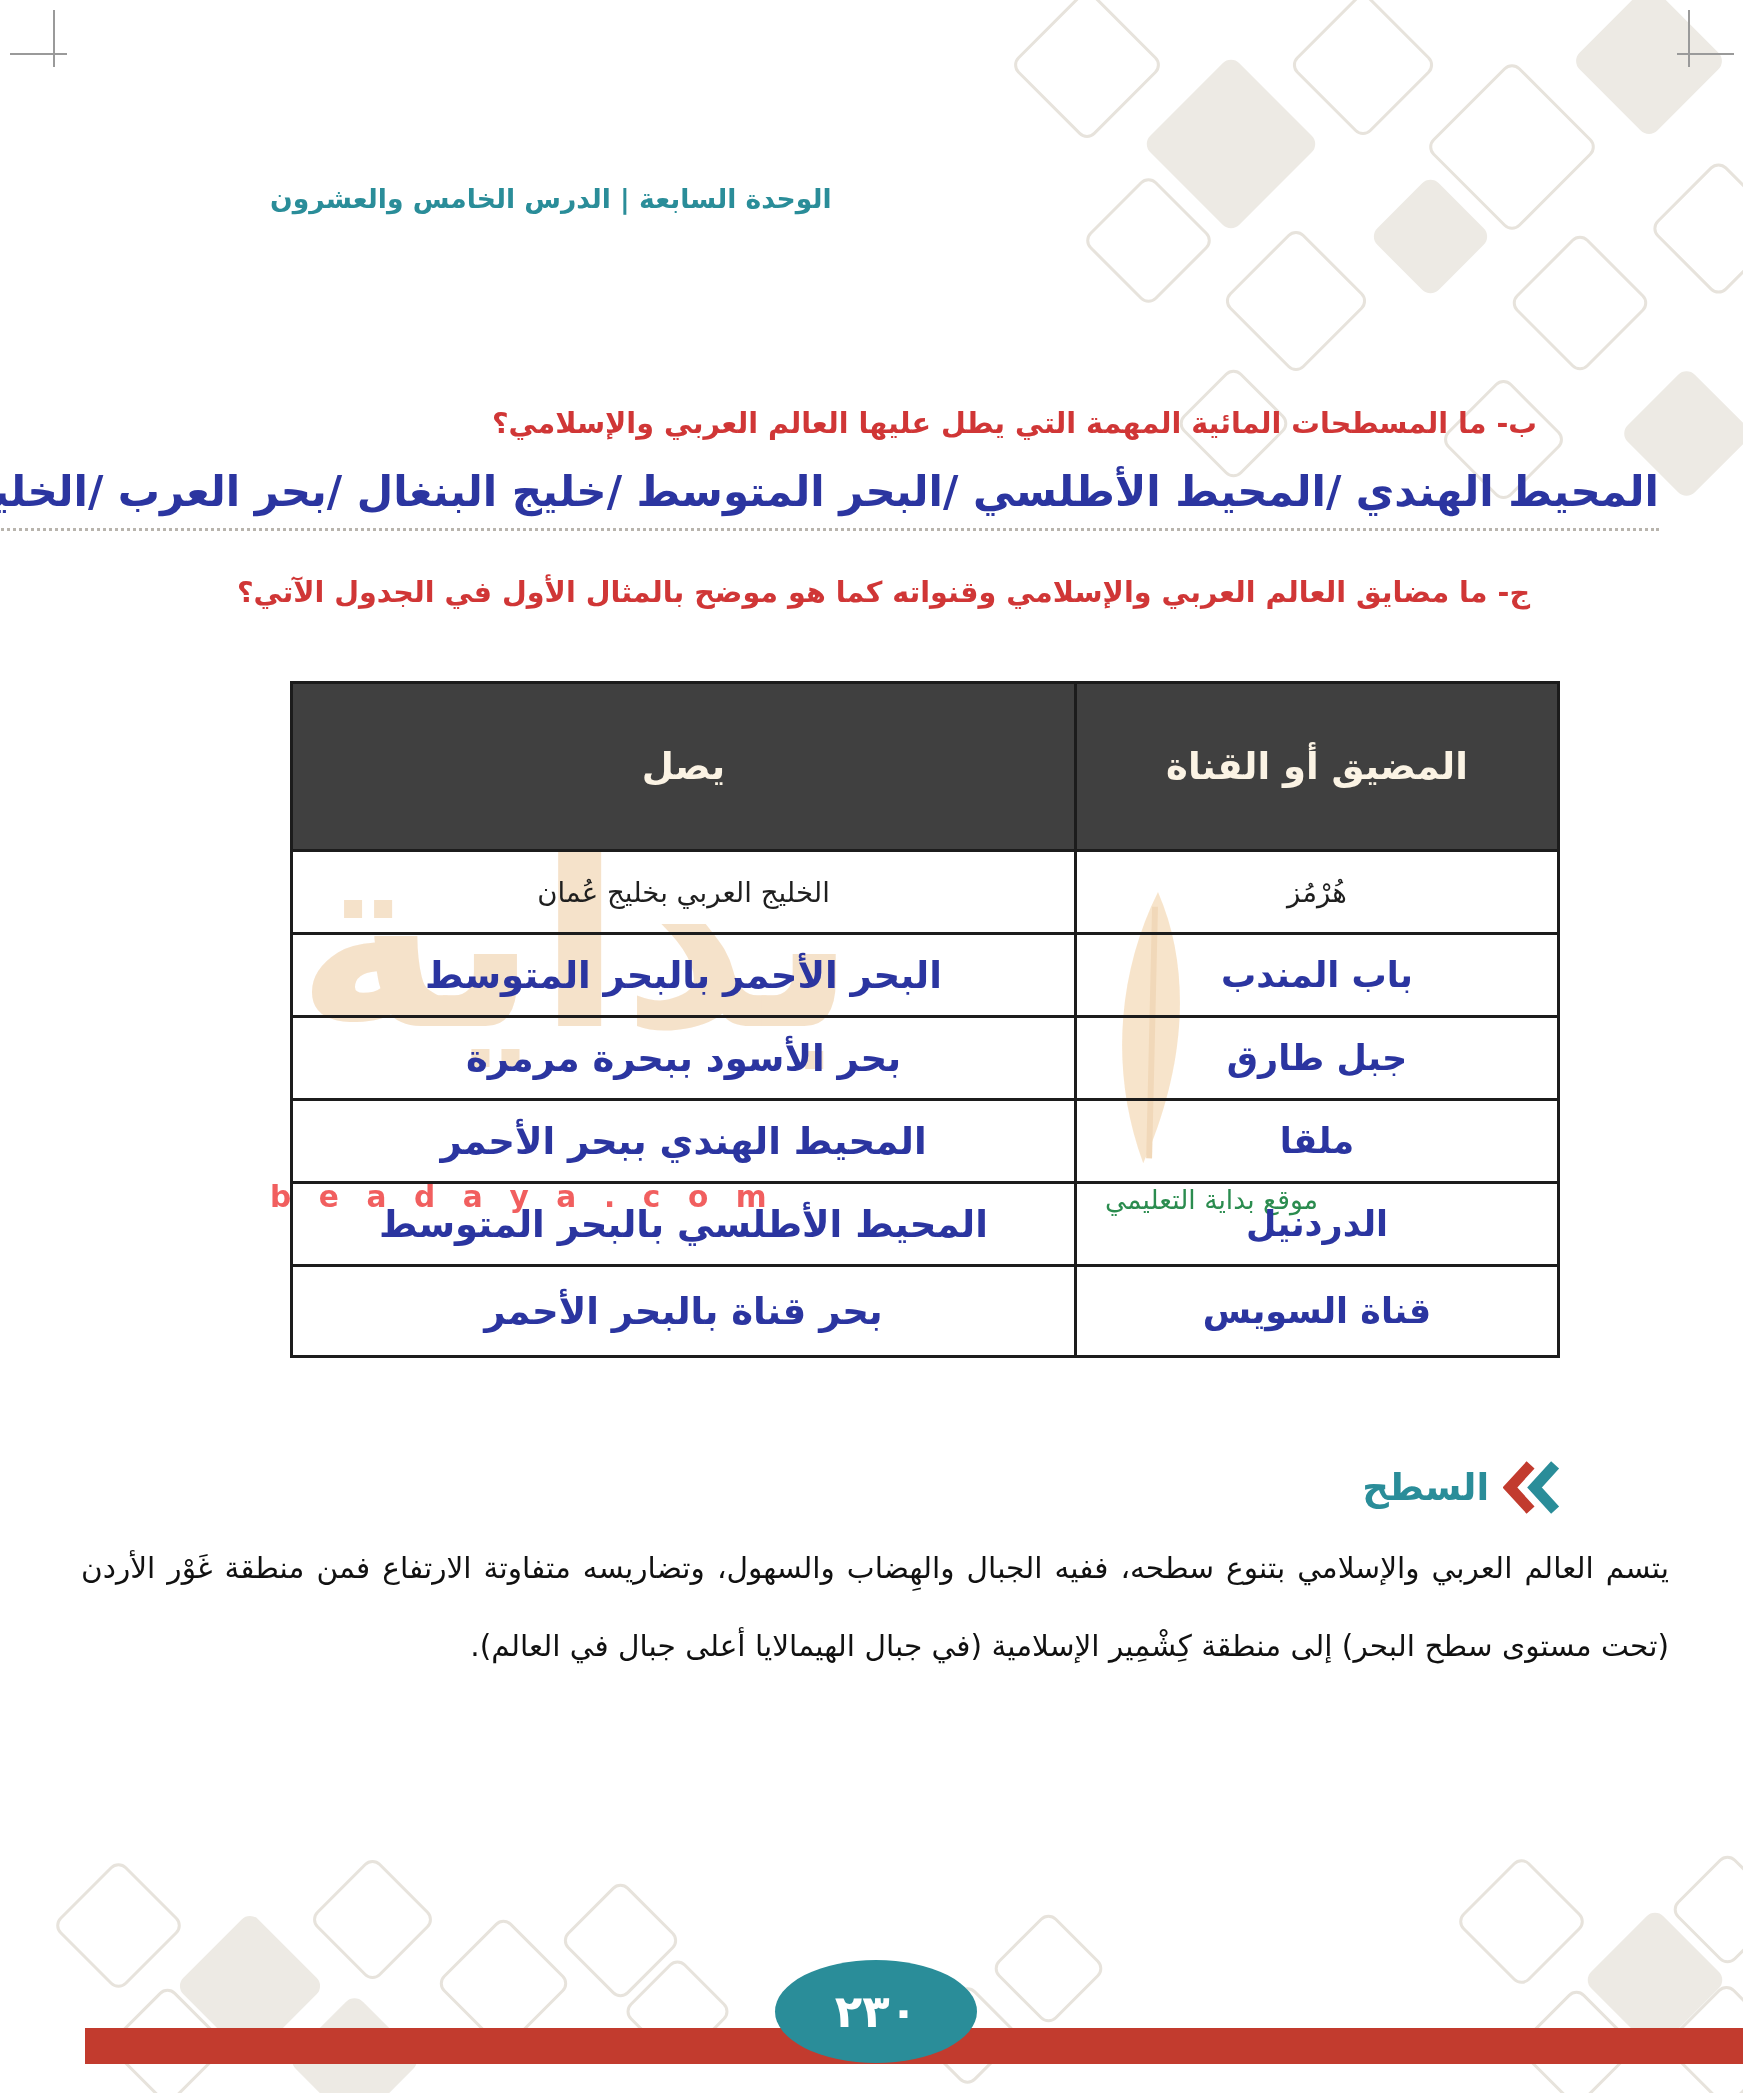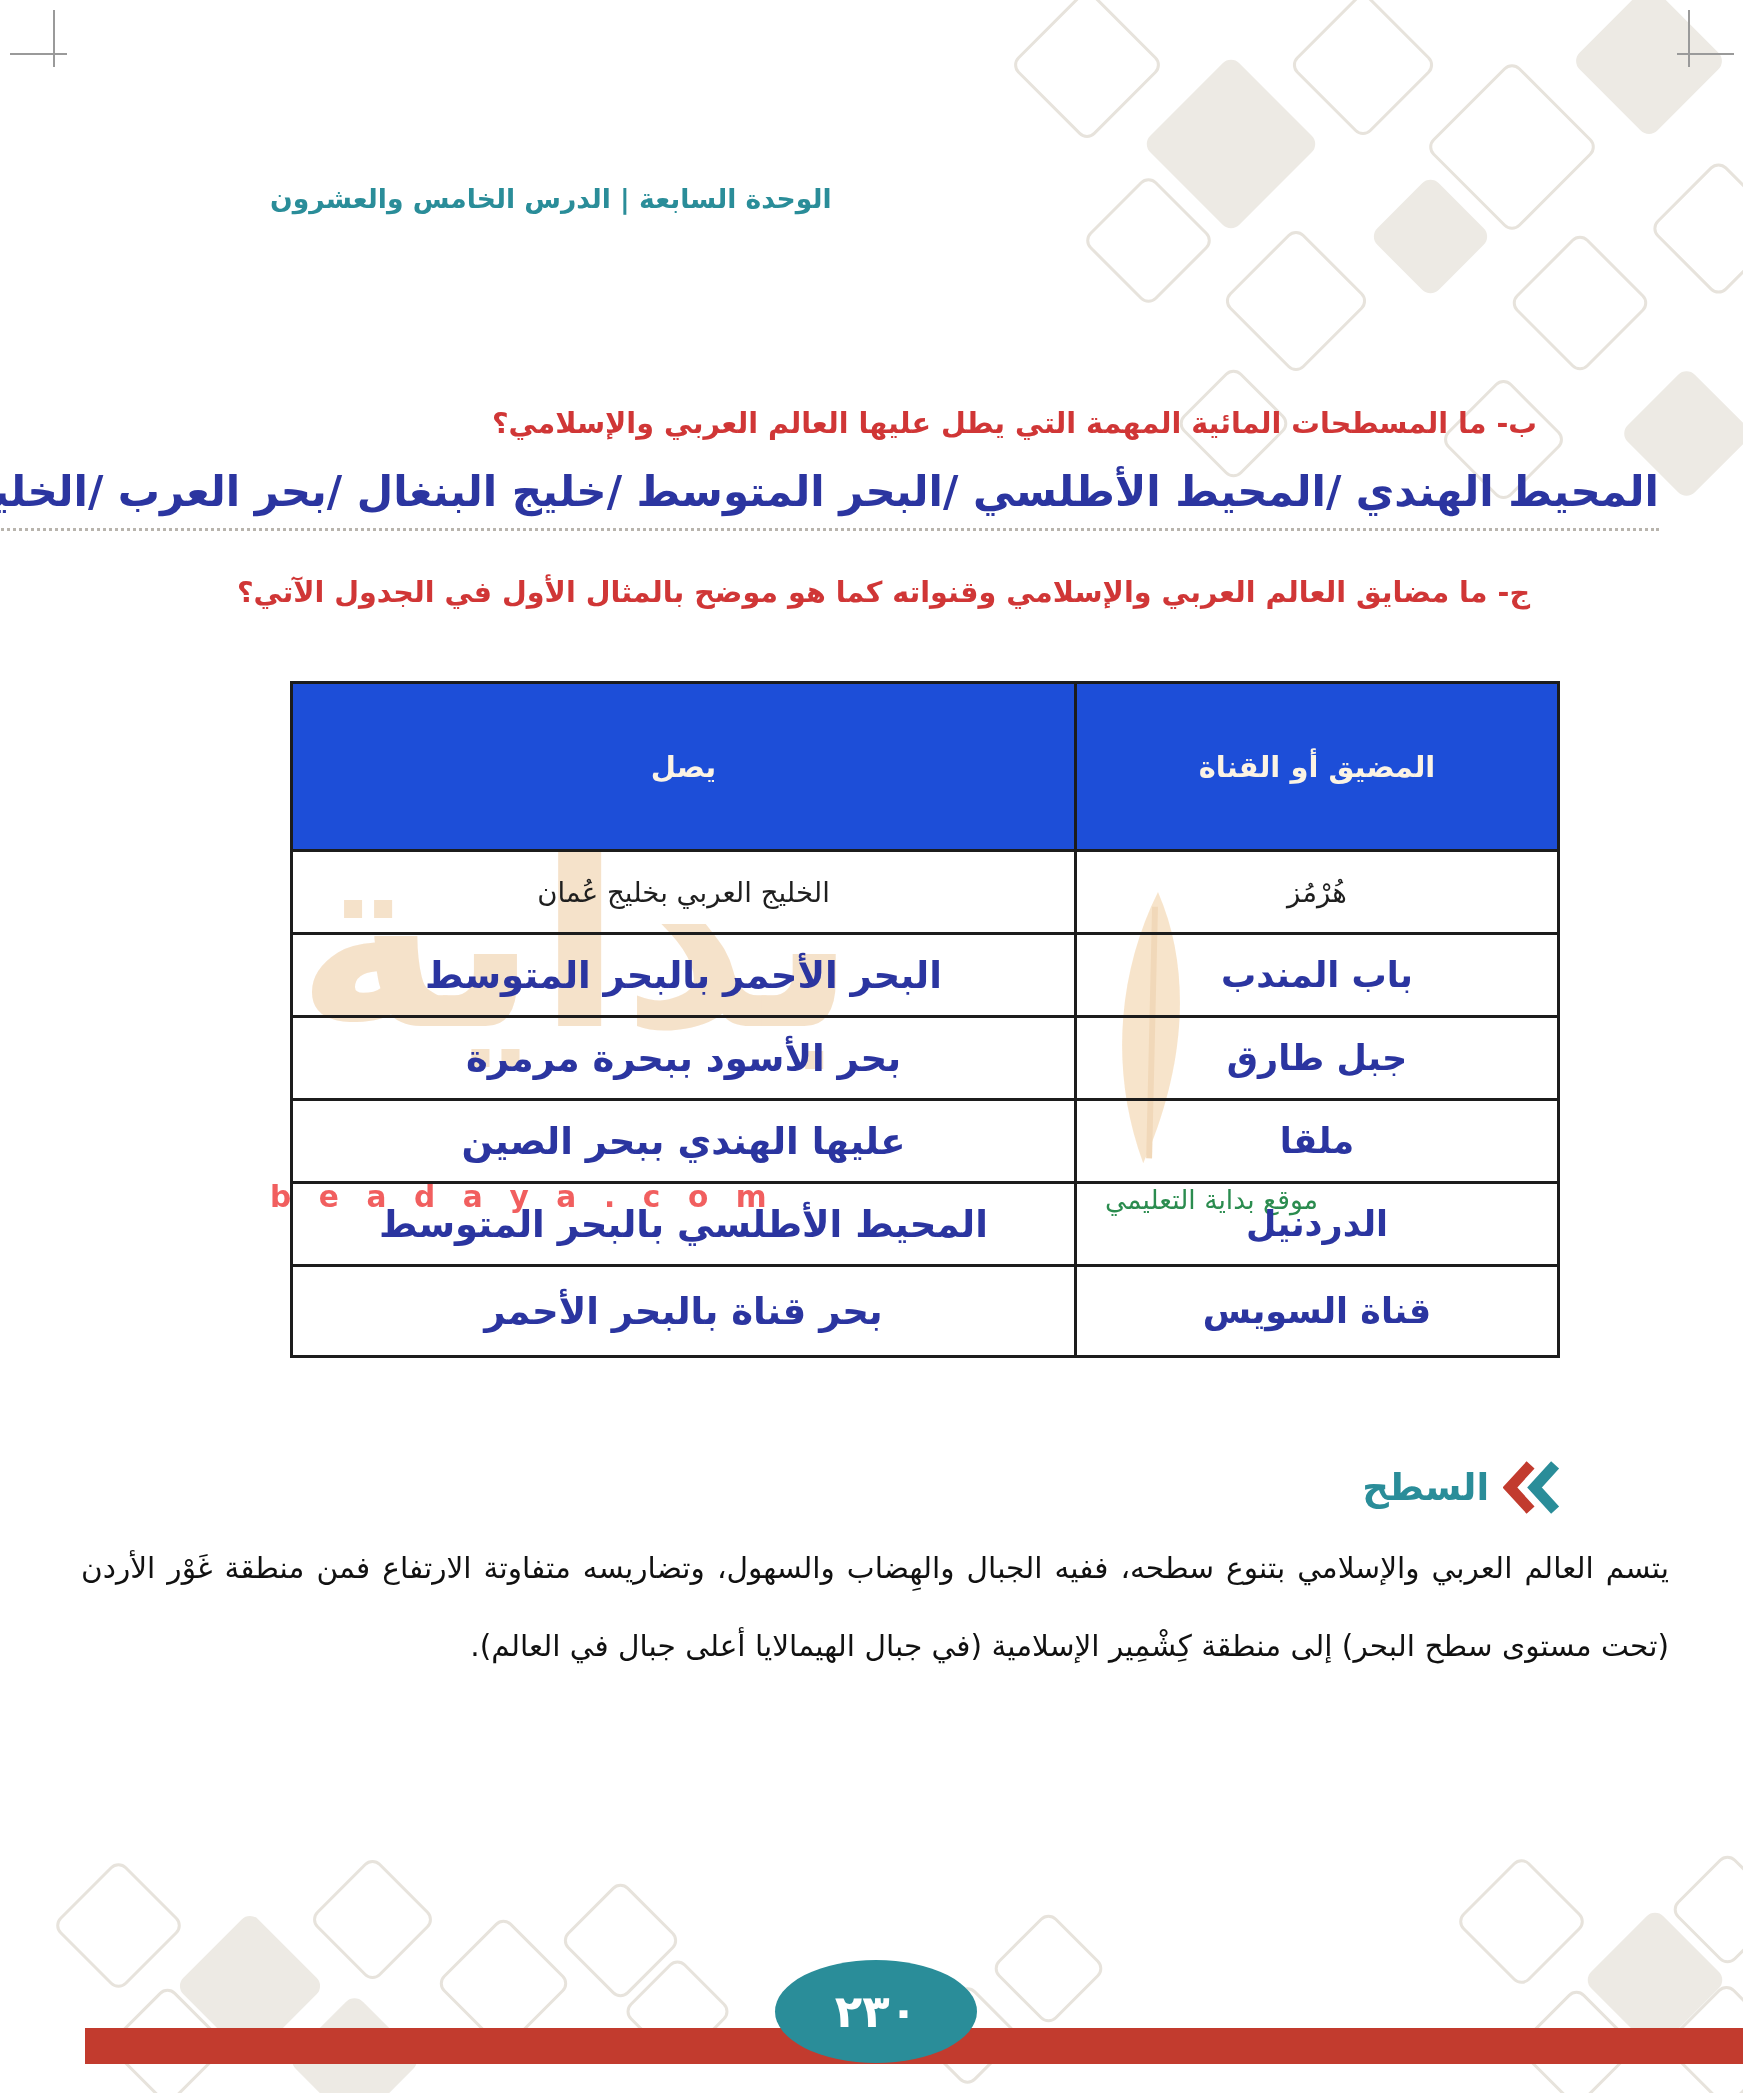--- a/index.html
+++ b/index.html
@@ -62,21 +62,21 @@
   .strait-table {
     position:absolute; top:681px; left:290px; width:1267px;
     border-collapse:collapse; table-layout:fixed; direction:rtl; z-index:2;
     background:transparent;
   }
   .strait-table th, .strait-table td {
     border:3px solid #1c1c1c; text-align:center; vertical-align:middle;
     overflow:hidden;
   }
   .strait-table th {
-    background:#1d4ed8; color:#fbf3e4; font-weight:bold; font-size:29px; height:168px;
+    background:#404040; color:#fbf3e4; font-weight:bold; font-size:37px; height:168px;
   }
   .strait-table tbody tr { height:83px; }
   .strait-table tbody tr:last-child { height:91px; }
   td.printed { color:#1f1f1f; font-size:27.6px; }
   td.hand { color:#2b35a0; font-weight:bold; }
   td.hand.cell-strait { font-size:35px; }
   td.hand.cell-connect { font-size:37px; }
 
   
   .section-head {
@@ -181,21 +181,21 @@
       <tr>
         <td class="cell-strait hand">باب المندب</td>
         <td class="cell-connect hand">البحر الأحمر بالبحر المتوسط</td>
       </tr>
       <tr>
         <td class="cell-strait hand">جبل طارق</td>
         <td class="cell-connect hand">بحر الأسود ببحرة مرمرة</td>
       </tr>
       <tr>
         <td class="cell-strait hand">ملقا</td>
-        <td class="cell-connect hand">عليها الهندي ببحر الصين</td>
+        <td class="cell-connect hand">المحيط الهندي ببحر الأحمر</td>
       </tr>
       <tr>
         <td class="cell-strait hand">الدردنيل</td>
         <td class="cell-connect hand">المحيط الأطلسي بالبحر المتوسط</td>
       </tr>
       <tr>
         <td class="cell-strait hand">قناة السويس</td>
         <td class="cell-connect hand">بحر قناة بالبحر الأحمر</td>
       </tr>
     </tbody>

